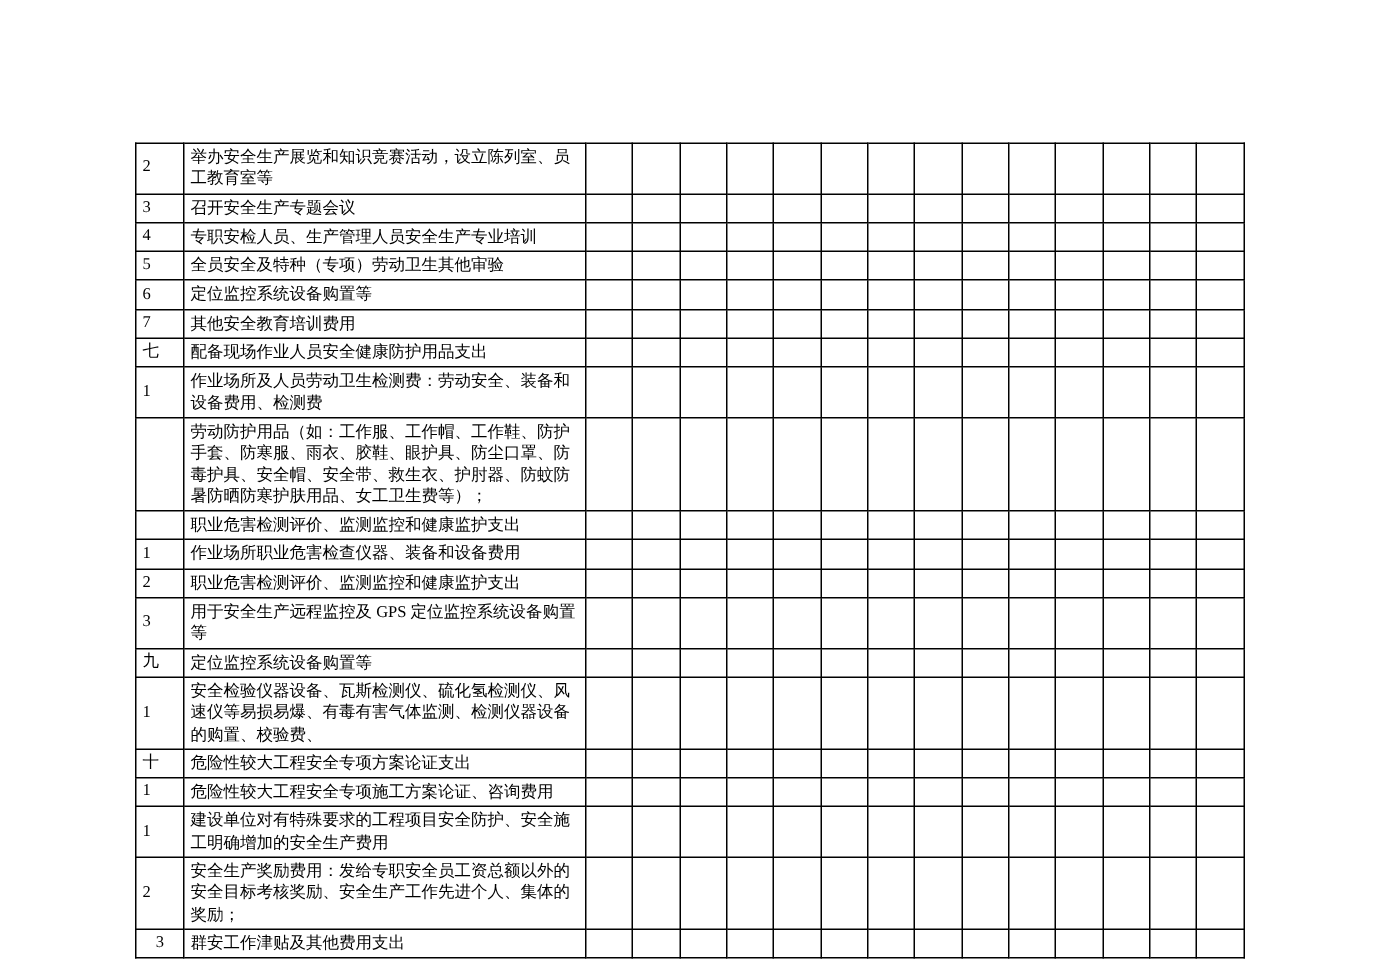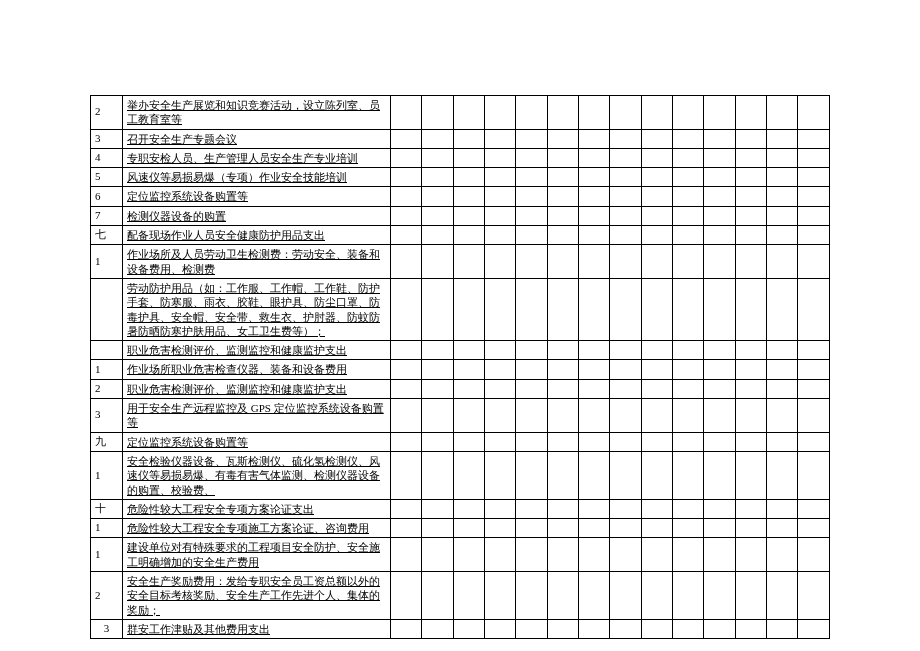--- a/index.html
+++ b/index.html
@@ -37,21 +37,20 @@
       text-align: left;
     }
     .col-blank {
       width: auto;
     }
     .center {
       text-align: center;
     }
     .multiline {
       line-height: 1.3;
-      text-decoration: underline;
     }
   </style>
 </head>
 <body>
 
 <table>
   <colgroup>
     <col class="col-num">
     <col class="col-desc">
     <col class="col-blank">
@@ -119,21 +118,21 @@
         <td></td>
         <td></td>
         <td></td>
         <td></td>
         <td></td>
         <td></td>
         <td></td>
       </tr>
       <tr>
         <td>5</td>
-        <td class="multiline">风速仪等易损易爆（专项）作业安全技能培训</td>
+        <td class="multiline">全员安全及特种（专项）劳动卫生其他审验</td>
         <td></td>
         <td></td>
         <td></td>
         <td></td>
         <td></td>
         <td></td>
         <td></td>
         <td></td>
         <td></td>
         <td></td>
@@ -155,21 +154,21 @@
         <td></td>
         <td></td>
         <td></td>
         <td></td>
         <td></td>
         <td></td>
         <td></td>
       </tr>
       <tr>
         <td>7</td>
-        <td class="multiline">检测仪器设备的购置</td>
+        <td class="multiline">其他安全教育培训费用</td>
         <td></td>
         <td></td>
         <td></td>
         <td></td>
         <td></td>
         <td></td>
         <td></td>
         <td></td>
         <td></td>
         <td></td>

